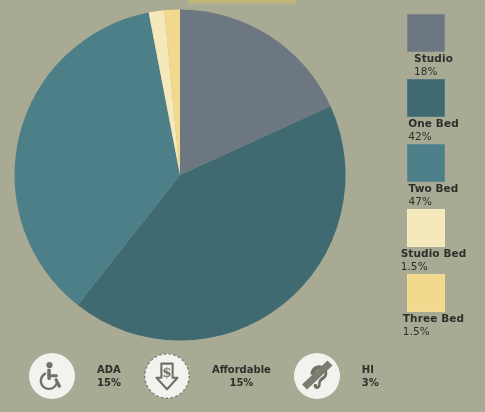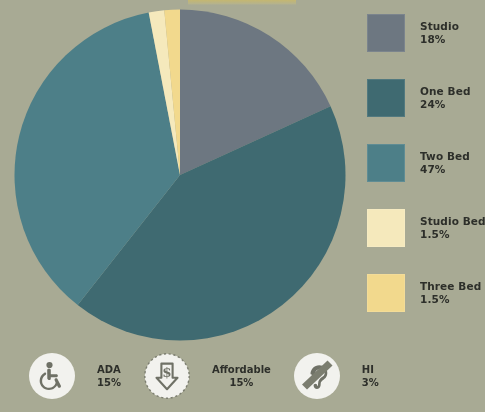--- a/index.html
+++ b/index.html
@@ -41,20 +41,21 @@
     position: absolute;
     left: 367px;
     top: 14px;
     width: 118px;
   }
   .legend-row {
     display: flex;
     align-items: center;
     height: 38px;
     margin-bottom: 27px;
+    flex-direction: column;
   }
   .legend-swatch {
     width: 38px;
     height: 38px;
     flex: 0 0 38px;
     border: 1px solid rgba(255,255,255,.10);
     box-sizing: border-box;
   }
   .legend-text {
     margin-left: 15px;
@@ -62,21 +63,21 @@
   }
   .legend-label {
     font-size: 10.5px;
     font-weight: bold;
     color: #2d2f2a;
     letter-spacing: .1px;
     white-space: nowrap;
   }
   .legend-value {
     font-size: 10.5px;
-    font-weight: bold;
+    font-weight: normal;
     color: #2d2f2a;
     letter-spacing: .1px;
   }
 
   
   #stats {
     position: absolute;
     left: 28px;
     top: 352px;
     display: flex;
@@ -135,21 +136,21 @@
     <div class="legend-text">
       <div class="legend-label">Studio</div>
       <div class="legend-value">18%</div>
     </div>
   </div>
 
   <div class="legend-row">
     <div class="legend-swatch" style="background: rgb(63, 106, 113);"></div>
     <div class="legend-text">
       <div class="legend-label">One Bed</div>
-      <div class="legend-value">24%</div>
+      <div class="legend-value">42%</div>
     </div>
   </div>
 
   <div class="legend-row">
     <div class="legend-swatch" style="background: rgb(77, 127, 136);"></div>
     <div class="legend-text">
       <div class="legend-label">Two Bed</div>
       <div class="legend-value">47%</div>
     </div>
   </div>

